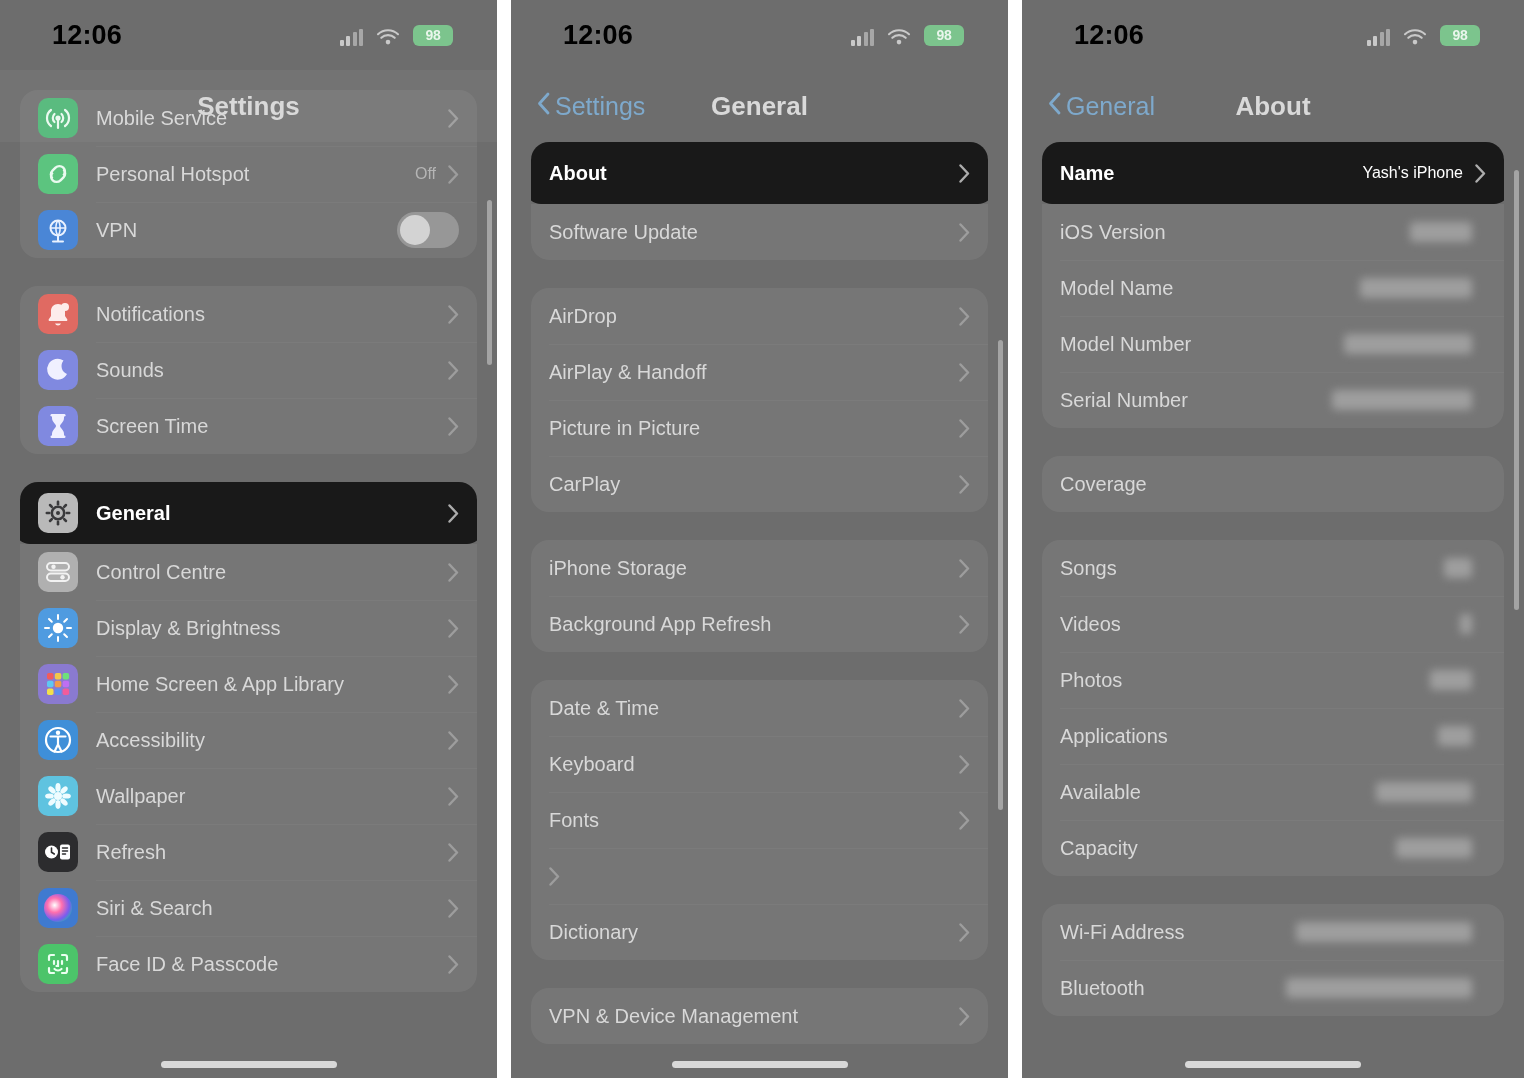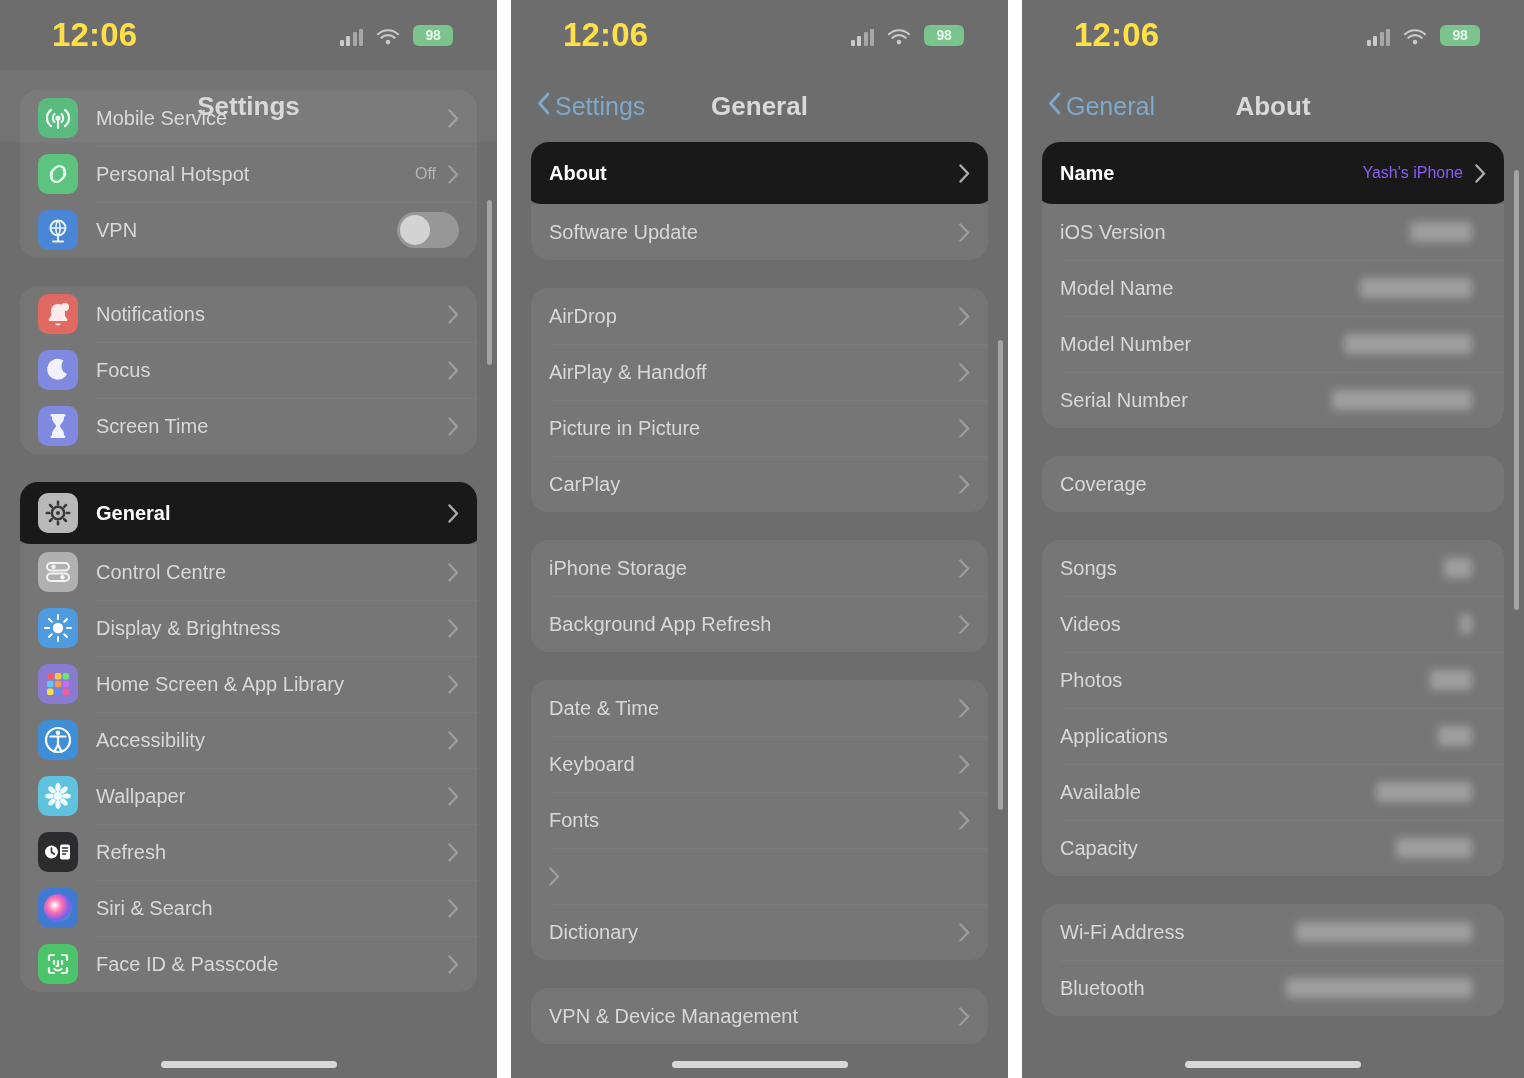--- a/index.html
+++ b/index.html
@@ -32,22 +32,22 @@
   
   .statusbar {
     position: relative;
     height: 70px;
     display: flex; align-items: center;
     justify-content: space-between;
     padding: 0 44px 0 52px;
     z-index: 3;
   }
   .clock {
-    font-size: 33px; font-weight: bold;
-    color: #fde047; letter-spacing: .2px;
+    font-size: 27px; font-weight: bold;
+    color: #000000; letter-spacing: .2px;
   }
   .status-icons { display: flex; align-items: flex-end; gap: 13px; }
   .cell { display: flex; align-items: flex-end; gap: 2.5px; height: 17px; }
   .cell i { display:block; width: 4px; background: #c9c9c9; border-radius: 1px; }
   .cell i:nth-child(1){ height: 6px; }
   .cell i:nth-child(2){ height: 10px; }
   .cell i:nth-child(3){ height: 14px; background:#a7a7a7; }
   .cell i:nth-child(4){ height: 17px; background:#a7a7a7; }
   .wifi { width: 24px; height: 18px; position: relative; }
   .wifi svg { display:block; }
@@ -146,21 +146,21 @@
   
   .row.highlight {
     background: #191919;
     border-radius: 16px;
     margin: 0 -6px;
     padding-left: 24px; padding-right: 24px;
     min-height: 62px;
     z-index: 6;
   }
   .row.highlight .row-label { color: #ffffff; font-weight: bold; }
-  .row.highlight .row-value { color: #8b5cf6; }
+  .row.highlight .row-value { color: #ffffff; }
   .row.highlight .chev { opacity: .9; }
   .row.highlight + .row::before { display: none; }
   .group.has-highlight { background: transparent; }
   .group.has-highlight > .row:not(.highlight) { background: rgba(255,255,255,0.065); }
   .group.has-highlight > .row:not(.highlight):first-child { border-radius: 18px 18px 0 0; }
   .group.has-highlight > .row:not(.highlight):last-child { border-radius: 0 0 18px 18px; }
 
   
   .home-ind {
     position: absolute; bottom: 10px; left: 50%;
@@ -278,21 +278,21 @@
                 <path d="M1.5 1.5 L9 9.5 L1.5 17.5" fill="none" stroke="#bdbdbd" stroke-width="2.4" stroke-linecap="round" stroke-linejoin="round"></path>
               </svg>
             </span>
           </div>
           <div class="row">
             <div class="app-icon" style="background:#8089e0">
               <svg width="40" height="40" viewBox="0 0 40 40" xmlns="http://www.w3.org/2000/svg">
                 <path d="M25.5 10.5A10.5 10.5 0 1 0 29 24a8.6 8.6 0 0 1-3.5-13.5z" fill="#f0f0ff"></path>
               </svg>
             </div>
-            <div class="row-label">Focus</div>
+            <div class="row-label">Sounds</div>
             <span class="chev">
               <svg viewBox="0 0 11 19" width="11" height="19">
                 <path d="M1.5 1.5 L9 9.5 L1.5 17.5" fill="none" stroke="#bdbdbd" stroke-width="2.4" stroke-linecap="round" stroke-linejoin="round"></path>
               </svg>
             </span>
           </div>
           <div class="row">
             <div class="app-icon" style="background:#8089e0">
               <svg width="40" height="40" viewBox="0 0 40 40" xmlns="http://www.w3.org/2000/svg">
                 <path d="M14 9h12v3c0 4-4 6-4 8s4 4 4 8v3H14v-3c0-4 4-6 4-8s-4-4-4-8z" fill="#f0f0ff"></path>

